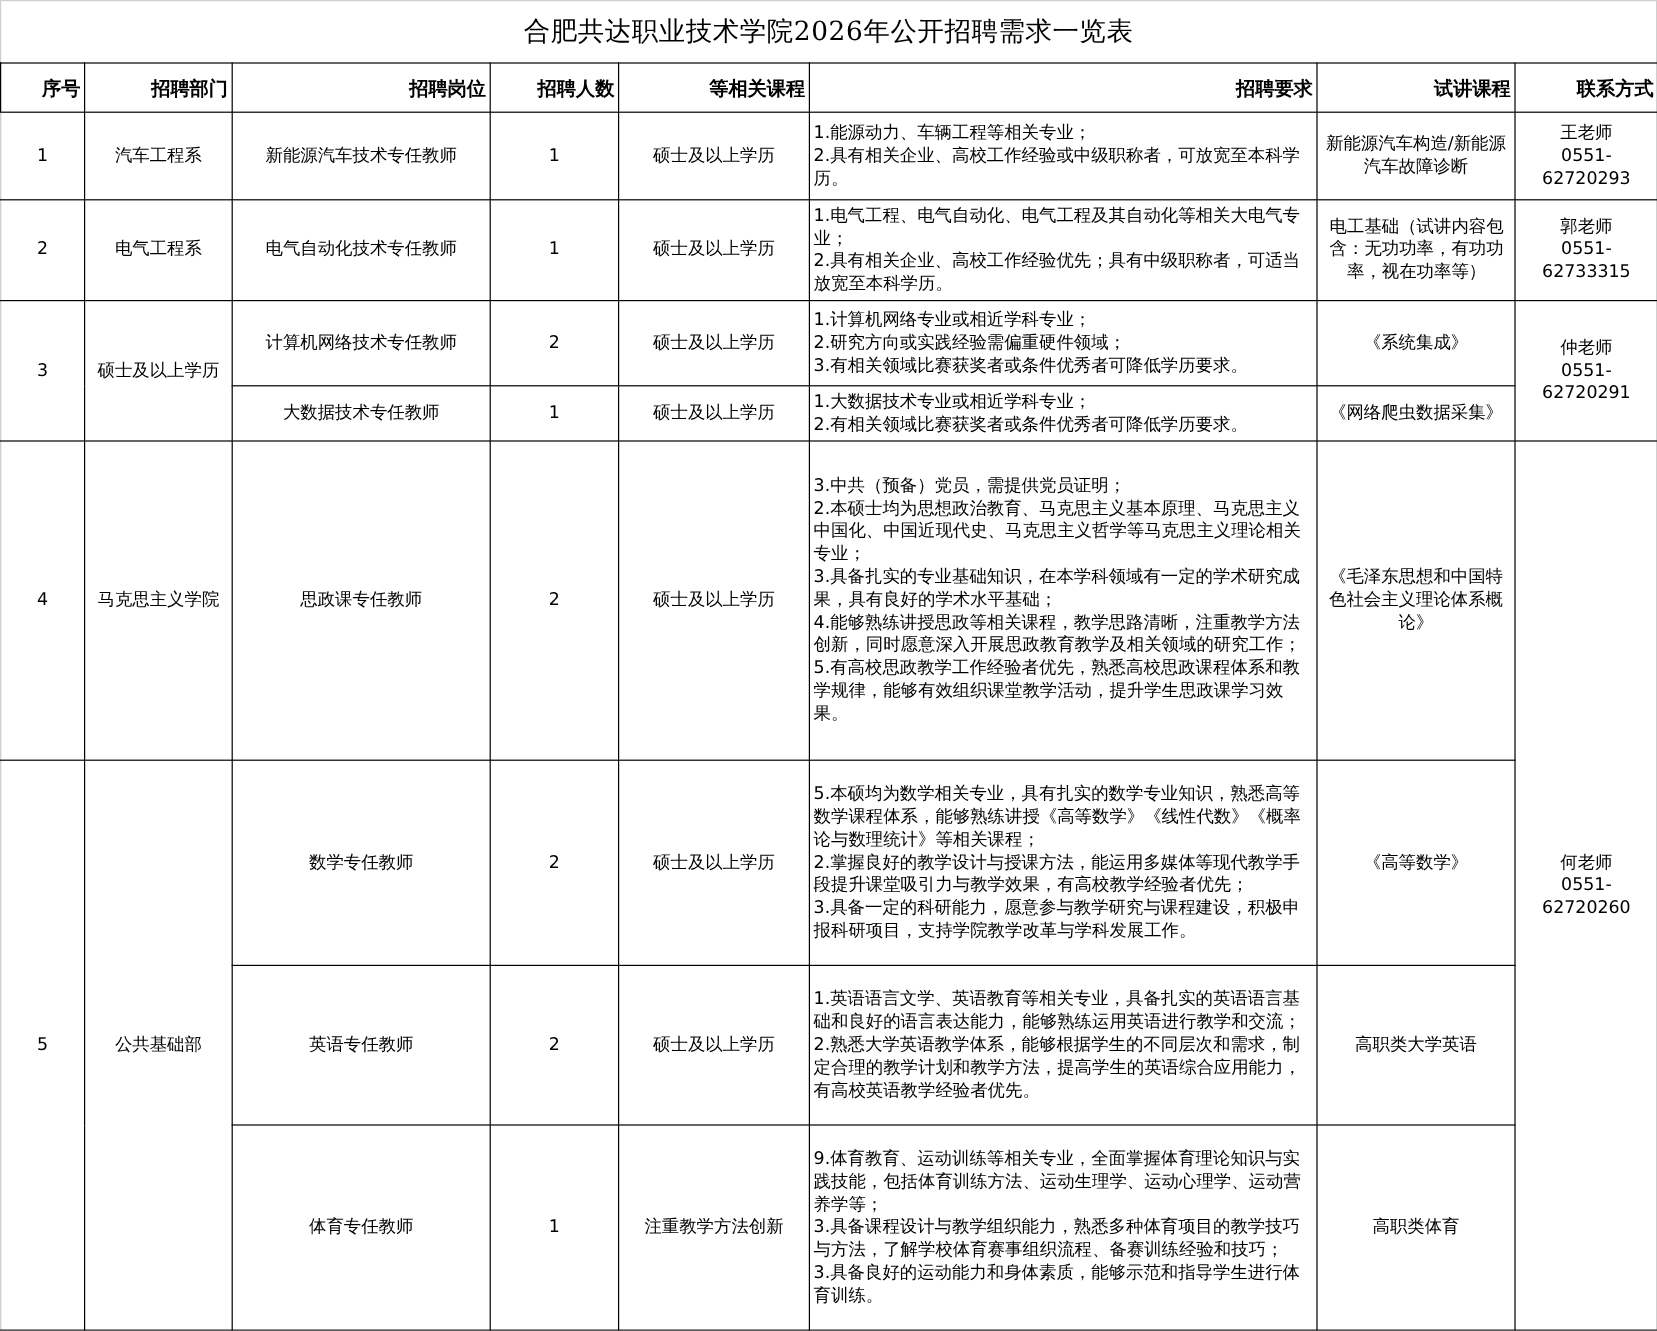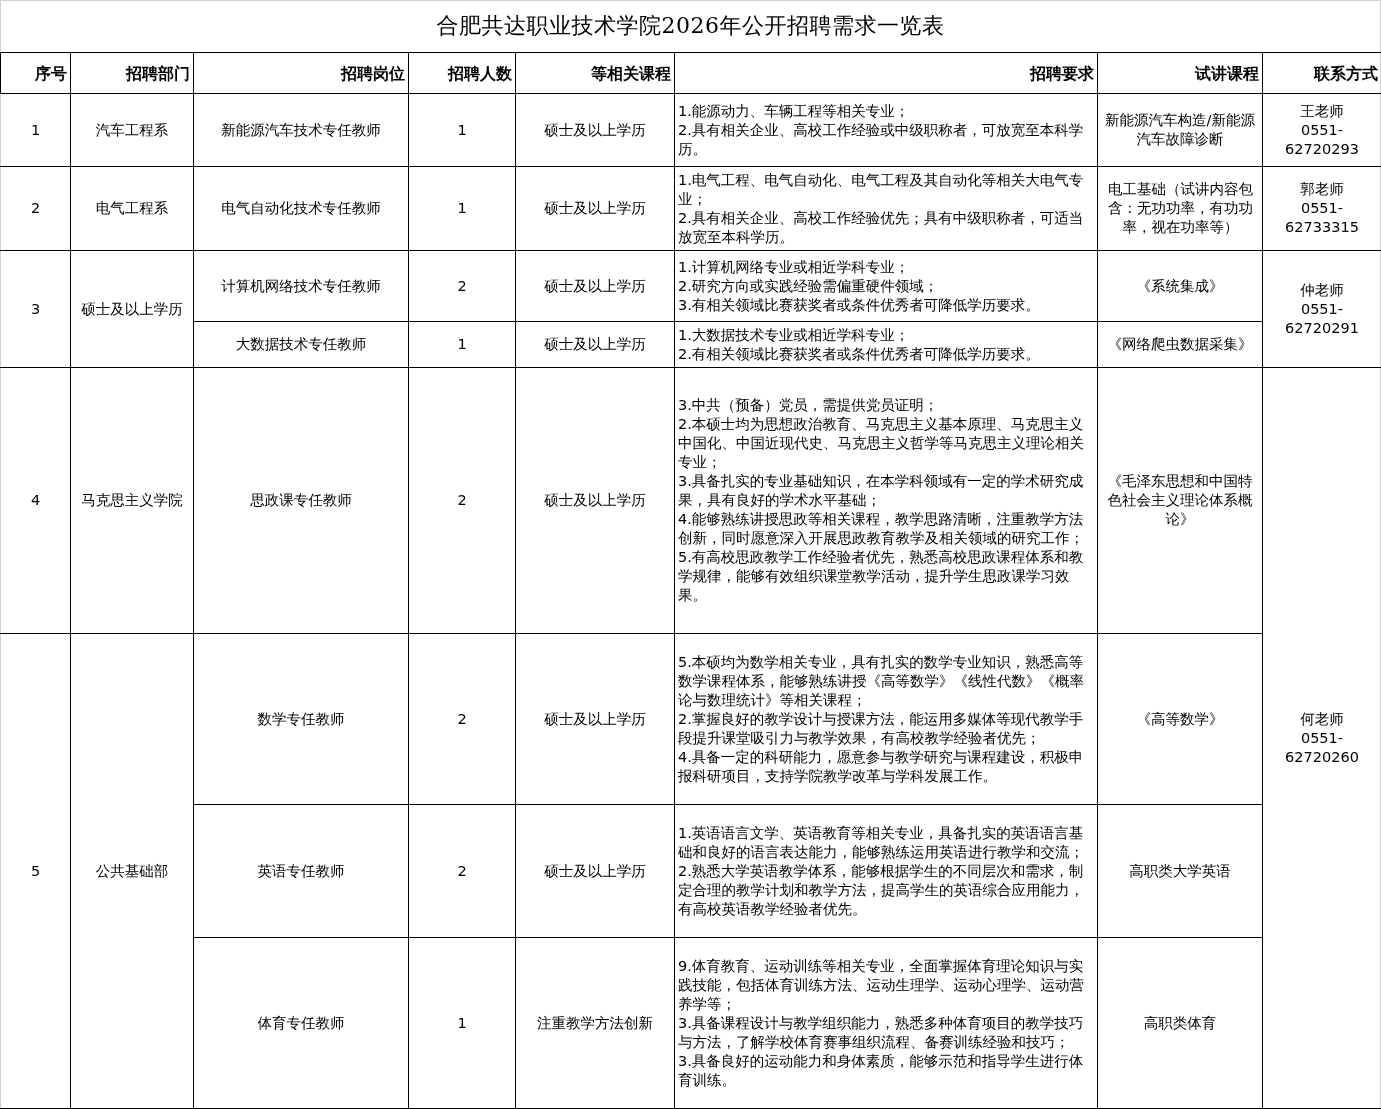--- a/index.html
+++ b/index.html
@@ -139,21 +139,21 @@
 
     <tr style="height:171px">
       <td class="c first" rowspan="3">5</td>
       <td class="c" rowspan="3">公共基础部</td>
       <td class="c">数学专任教师</td>
       <td class="c">2</td>
       <td class="c">硕士及以上学历</td>
       <td class="l">
         <span class="req-line">5.本硕均为数学相关专业，具有扎实的数学专业知识，熟悉高等数学课程体系，能够熟练讲授《高等数学》《线性代数》《概率论与数理统计》等相关课程；</span>
         <span class="req-line">2.掌握良好的教学设计与授课方法，能运用多媒体等现代教学手段提升课堂吸引力与教学效果，有高校教学经验者优先；</span>
-        <span class="req-line">4.具备一定的科研能力，愿意参与教学研究与课程建设，积极申报科研项目，支持学院教学改革与学科发展工作。</span>
+        <span class="req-line">3.具备一定的科研能力，愿意参与教学研究与课程建设，积极申报科研项目，支持学院教学改革与学科发展工作。</span>
       </td>
       <td class="c">《高等数学》</td>
     </tr>
     <tr style="height:133px">
       <td class="c">英语专任教师</td>
       <td class="c">2</td>
       <td class="c">硕士及以上学历</td>
       <td class="l">
         <span class="req-line">1.英语语言文学、英语教育等相关专业，具备扎实的英语语言基础和良好的语言表达能力，能够熟练运用英语进行教学和交流；</span>
         <span class="req-line">2.熟悉大学英语教学体系，能够根据学生的不同层次和需求，制定合理的教学计划和教学方法，提高学生的英语综合应用能力，有高校英语教学经验者优先。</span>

